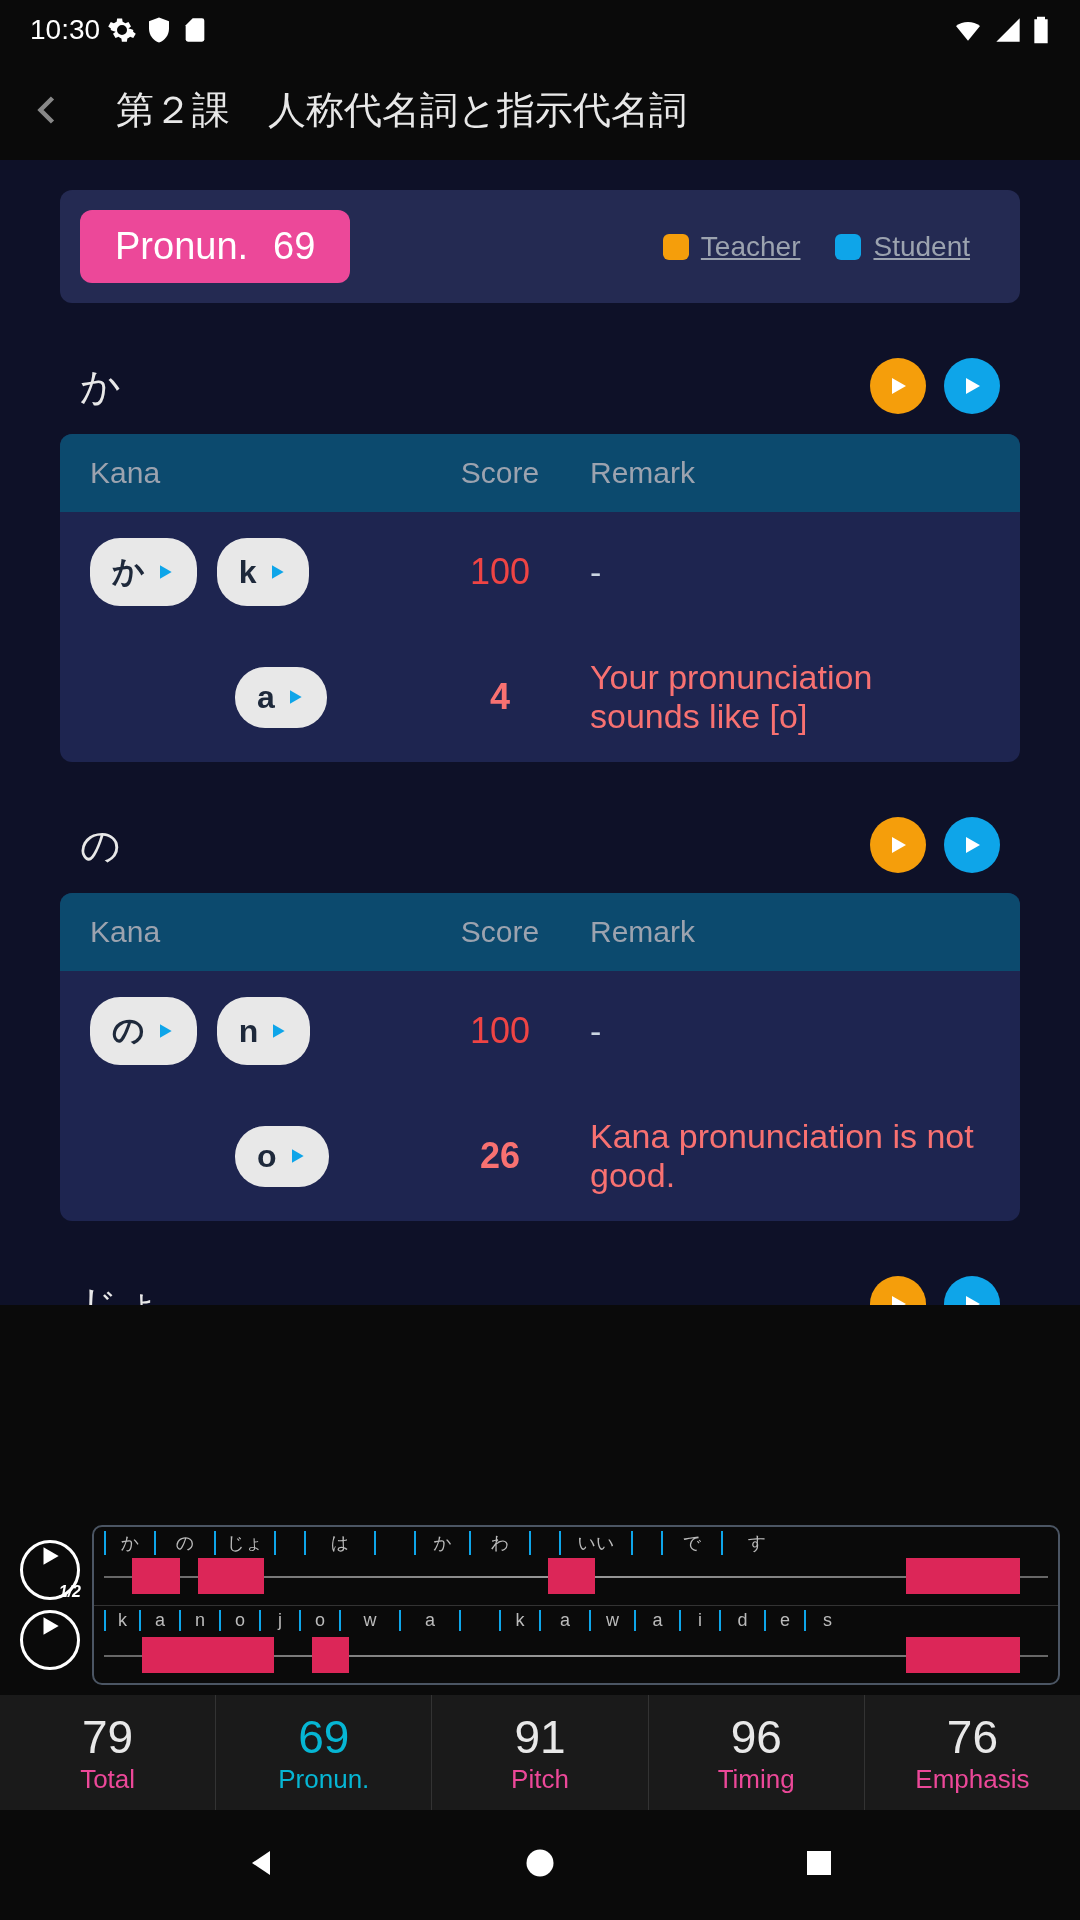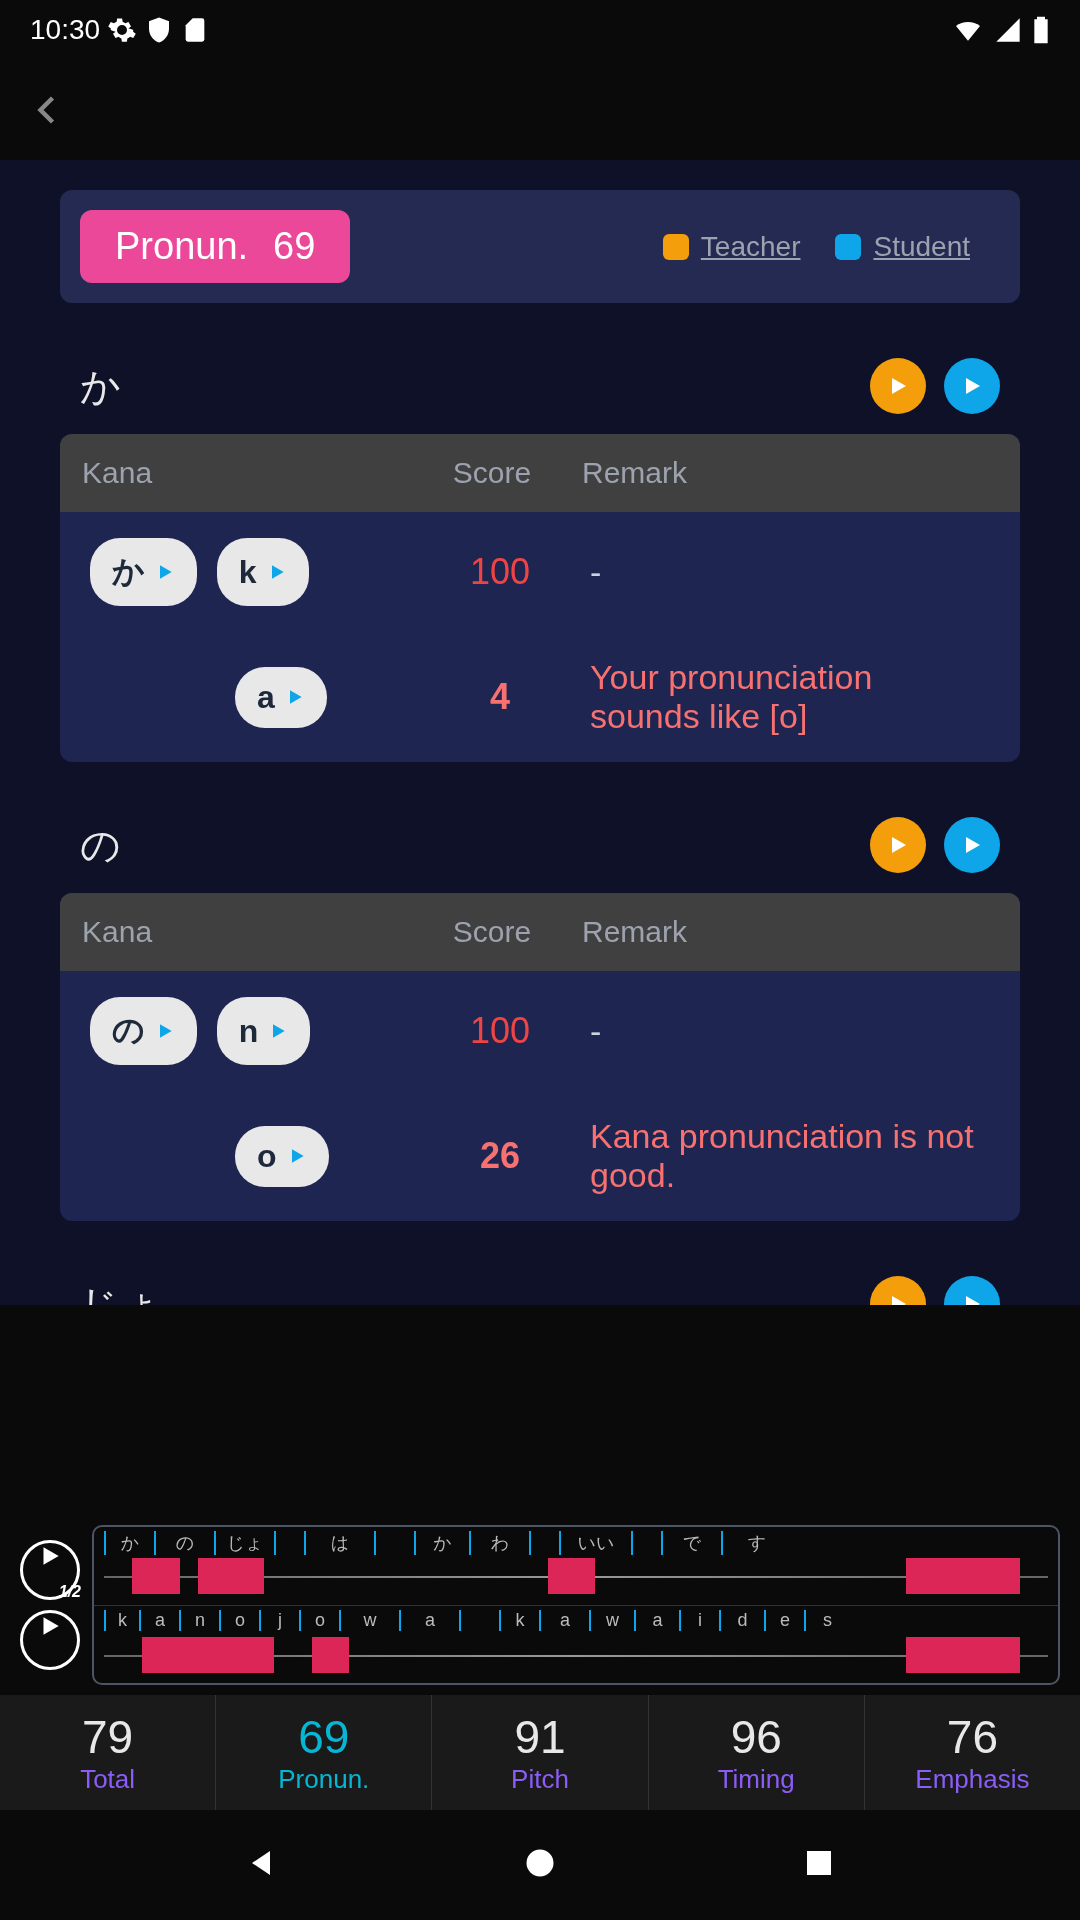--- a/index.html
+++ b/index.html
@@ -93,24 +93,24 @@
     .play-blue { background: #0ea5e9; }
     .play-btn svg { fill: #fff; }
     
     
     .kana-table {
       background: #1e2550;
       border-radius: 12px;
       overflow: hidden;
     }
     .table-head {
-      background: #404040;
+      background: #0c4a6e;
       display: grid;
       grid-template-columns: 320px 180px 1fr;
-      padding: 22px 22px;
+      padding: 22px 30px;
       color: #9ca3af;
       font-size: 30px;
     }
     .table-row {
       display: grid;
       grid-template-columns: 320px 180px 1fr;
       padding: 26px 30px;
       align-items: center;
     }
     .kana-pills { display: flex; gap: 20px; }
@@ -190,21 +190,21 @@
       flex: 1;
       display: flex;
       flex-direction: column;
       align-items: center;
       justify-content: center;
       border-right: 1px solid #333;
       cursor: pointer;
     }
     .score-item:last-child { border-right: none; }
     .score-value { font-size: 46px; font-weight: 400; color: #e8e8e8; }
-    .score-label { font-size: 26px; color: #8b5cf6; }
+    .score-label { font-size: 26px; color: #ec4899; }
     .score-item.active .score-value,
     .score-item.active .score-label { color: #06b6d4; }
     
     
     .nav-bar {
       position: absolute;
       bottom: 0;
       left: 0;
       right: 0;
       height: 110px;
@@ -244,20 +244,21 @@
     <svg class="status-icon" width="18" height="32" viewBox="0 0 12 24">
         <path d="M3 2h6v2h2v18H1V4h2V2z"></path>
       </svg>
   </div>
 </div>
 
 <div class="page-header">
   <svg class="back-icon" width="36" height="36" viewBox="0 0 24 24">
       <path d="M15 4l-8 8 8 8" stroke="#888" stroke-width="3" fill="none"></path>
     </svg>
+  <div class="page-title">第２課　人称代名詞と指示代名詞</div>
 </div>
 
 <div class="content">
 
   <div class="score-header">
     <div class="score-badge">
       <span>Pronun.</span>
       <span>69</span>
     </div>
     <div class="legend">

